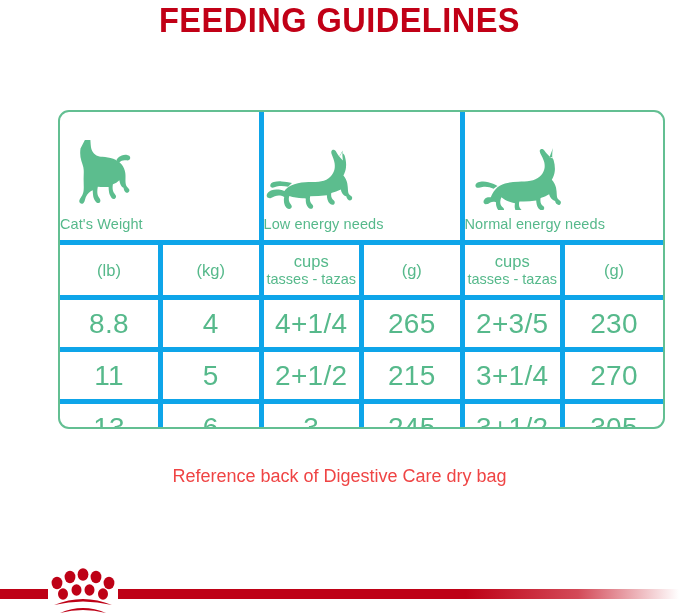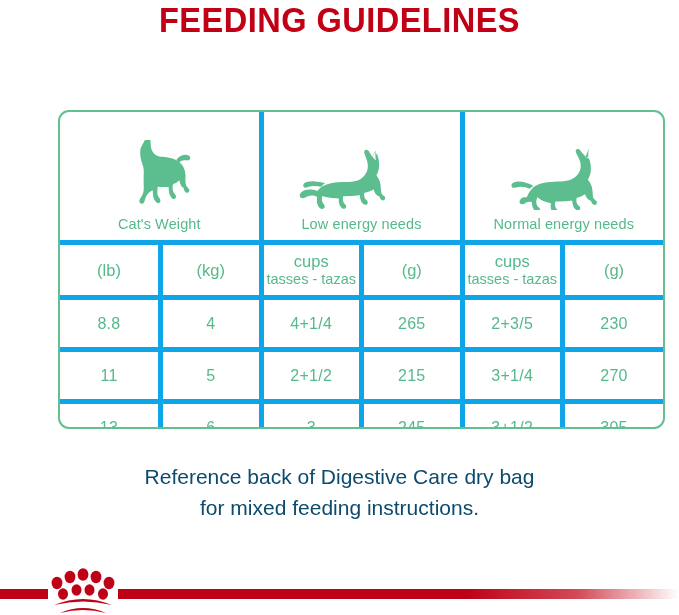--- a/index.html
+++ b/index.html
@@ -68,21 +68,21 @@
   
   .grp-left  { border-left: 2px solid #63BF92 !important; }
 
   
   .icon-cell {
     height: 128px;
   }
   .icon-box {
     display: flex;
     flex-direction: column;
-    align-items: center;
+    align-items: flex-start;
     justify-content: flex-end;
     height: 128px;
     padding-bottom: 8px;
     box-sizing: border-box;
   }
   .icon-box svg { display: block; }
   .icon-label {
     margin-top: 6px;
     font-size: 14.5px;
     color: #56B98B;
@@ -98,33 +98,33 @@
     line-height: 19px;
   }
   .unit-sub {
     font-size: 14.5px;
     line-height: 17px;
   }
 
   
   .data-cell {
     height: 47px;
-    font-size: 16px;
+    font-size: 28px;
     letter-spacing: 0.3px;
   }
 
   
   .note {
     position: absolute;
     left: 0;
     top: 461px;
     width: 679px;
     text-align: center;
-    color: #0c4a6e;
-    font-size: 21px;
+    color: #ef4444;
+    font-size: 18px;
     line-height: 31px;
   }
 
   
   .brandbar {
     position: absolute;
     left: 0;
     top: 589px;
     width: 679px;
     height: 10px;
@@ -246,21 +246,20 @@
       <td class="data-cell">245</td>
       <td class="data-cell grp-left">3+1/2</td>
       <td class="data-cell">305</td>
     </tr>
   </tbody>
     </table>
 </div>
 
 <div class="note">
   <div>Reference back of Digestive Care dry bag</div>
-  <div>for mixed feeding instructions.</div>
 </div>
 
 <div class="brandbar">
   <div class="bar-left"></div>
   <div class="bar-right"></div>
 </div>
 <div class="crown">
   <svg width="72" height="48" viewBox="0 0 72 48" xmlns="http://www.w3.org/2000/svg">
 
     <ellipse cx="10" cy="16" rx="5.4" ry="6.2" fill="#BE0116"></ellipse>

